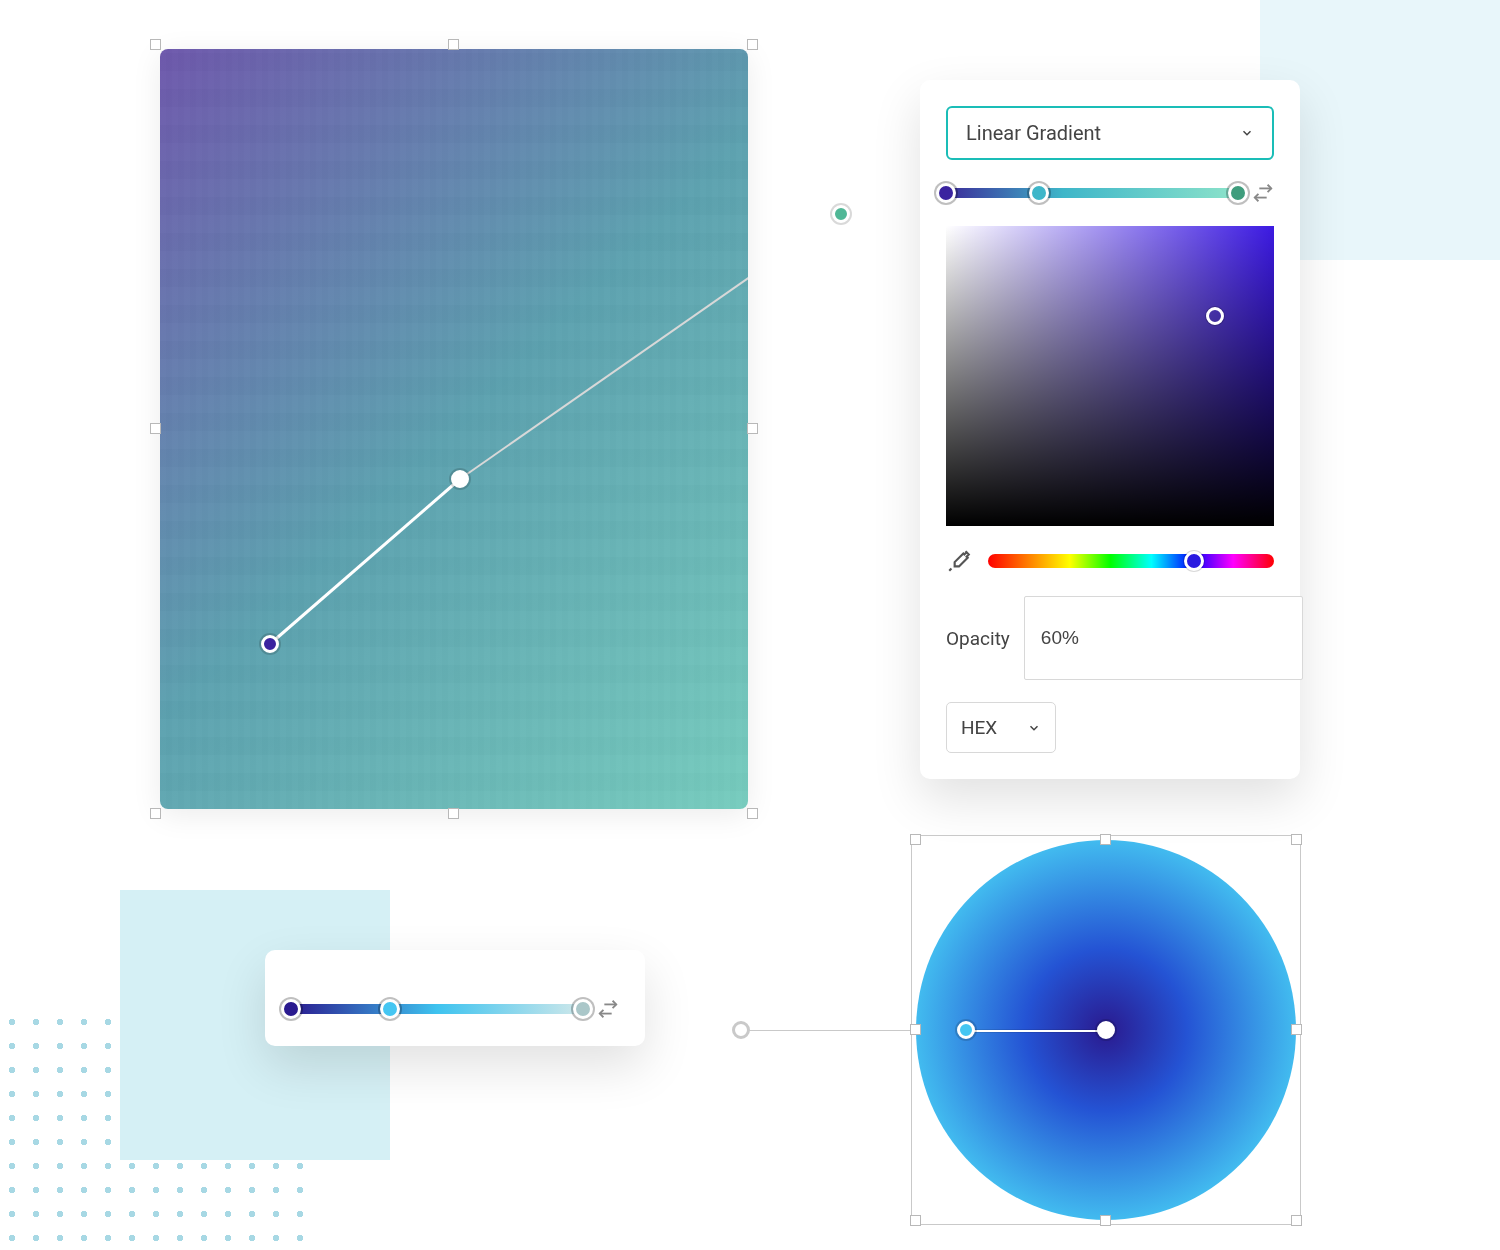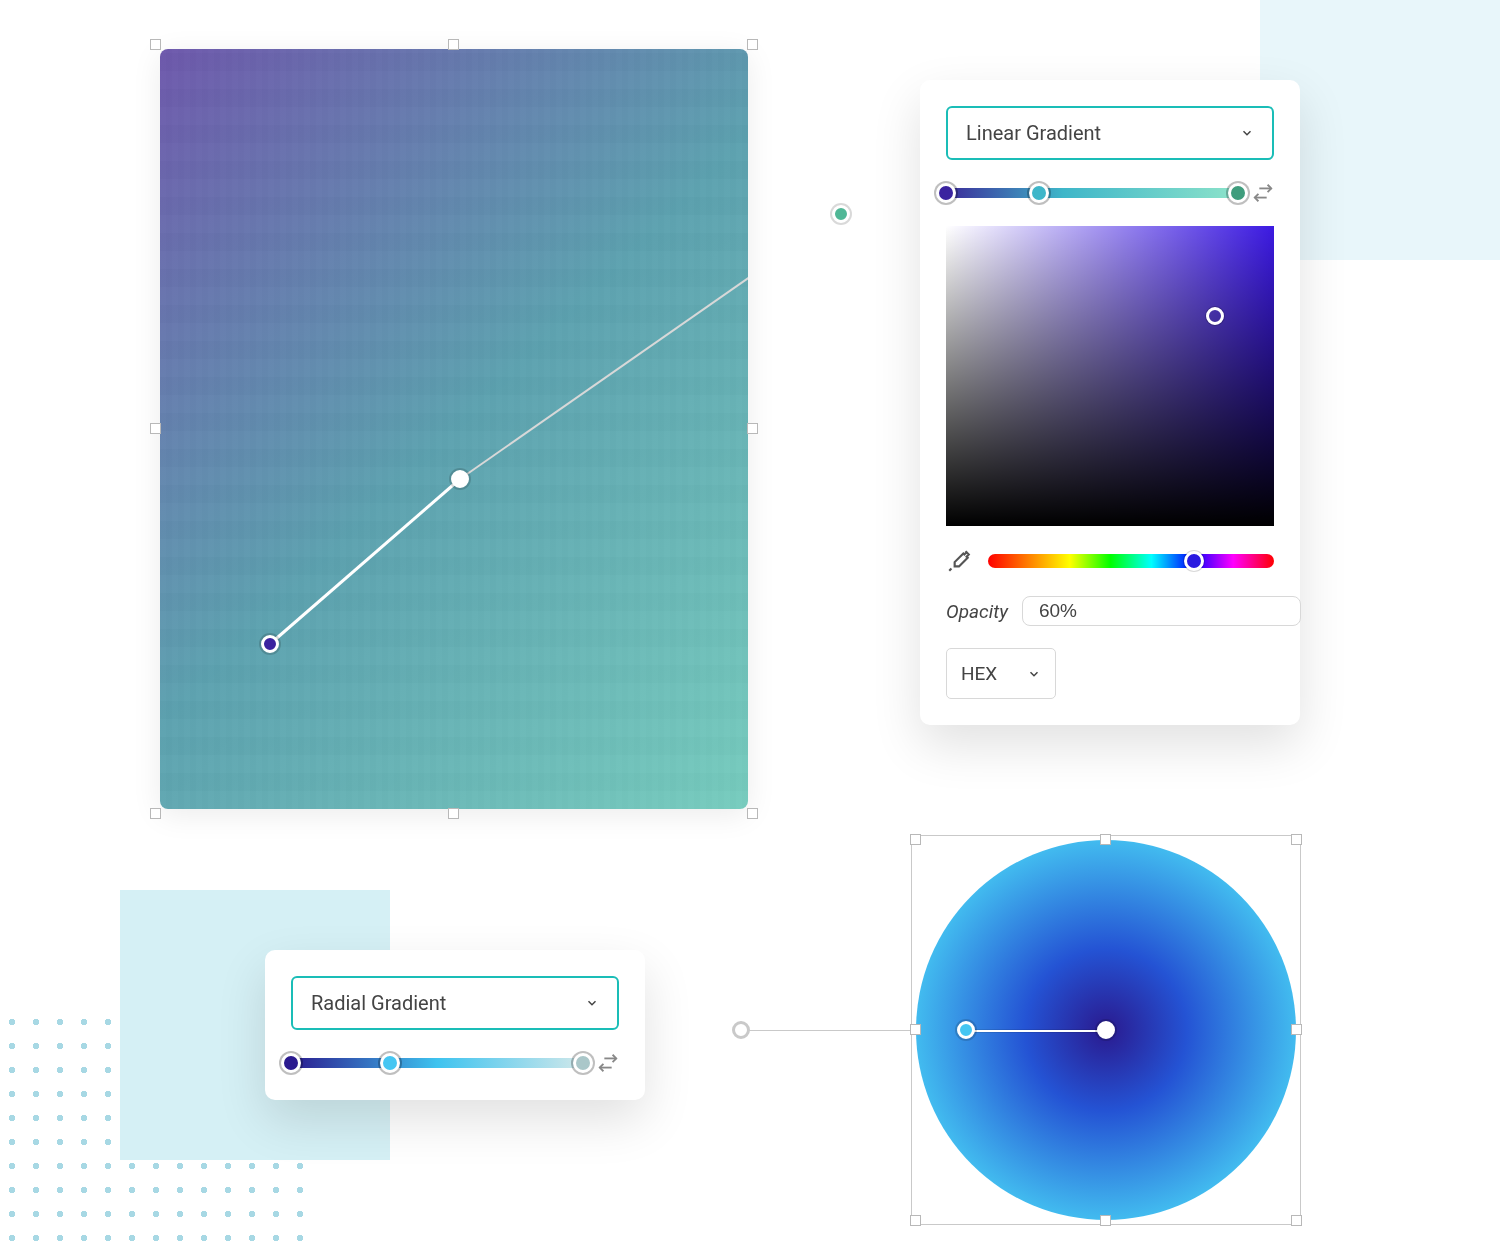--- a/index.html
+++ b/index.html
@@ -228,29 +228,28 @@
 
 .form-row {
   margin-top: 22px;
   display: flex;
   align-items: center;
   gap: 14px;
 }
 .form-label {
   font-size: 19px;
   color: #444;
-  font-style: italic;
 }
 .text-input {
   flex: 1;
-  padding: 3px 16px;
+  padding: 30px 16px;
   font-size: 19px;
   color: #444;
   border: 1px solid #d8d8d8;
-  border-radius: 8px;
+  border-radius: 2px;
   background: #fff;
 }
 .format-select {
   display: flex;
   align-items: center;
   justify-content: space-between;
   padding: 13px 14px;
   font-size: 19px;
   color: #444;
   border: 1px solid #d8d8d8;
@@ -374,28 +373,20 @@
     <div class="format-select">
       <span>HEX</span>
       <svg class="chev" viewBox="0 0 24 24" fill="none" stroke="#444" stroke-width="2.5">
           <polyline points="6 9 12 15 18 9"></polyline>
         </svg>
     </div>
   </div>
 </div>
 
 <div class="panel panel-radial">
-  <div class="select-group">
-    <div class="dropdown">
-      <span>Radial Gradient</span>
-      <svg class="chev" viewBox="0 0 24 24" fill="none" stroke="#444" stroke-width="2.5">
-          <polyline points="6 9 12 15 18 9"></polyline>
-        </svg>
-    </div>
-  </div>
   <div class="gradient-bar-wrap">
     <div class="gradient-bar radial-bar">
       <div class="stop-handle" style="left:0%;background:#2a1a8f"></div>
       <div class="stop-handle" style="left:34%;background:#45c6f2"></div>
       <div class="stop-handle" style="left:100%;background:#aac7c9"></div>
     </div>
     <svg class="swap-icon" viewBox="0 0 24 24" fill="none" stroke="currentColor" stroke-width="2">
         <path d="M17 3L21 7L17 11"></path>
         <path d="M21 7H8"></path>
         <path d="M7 21L3 17L7 13"></path>

